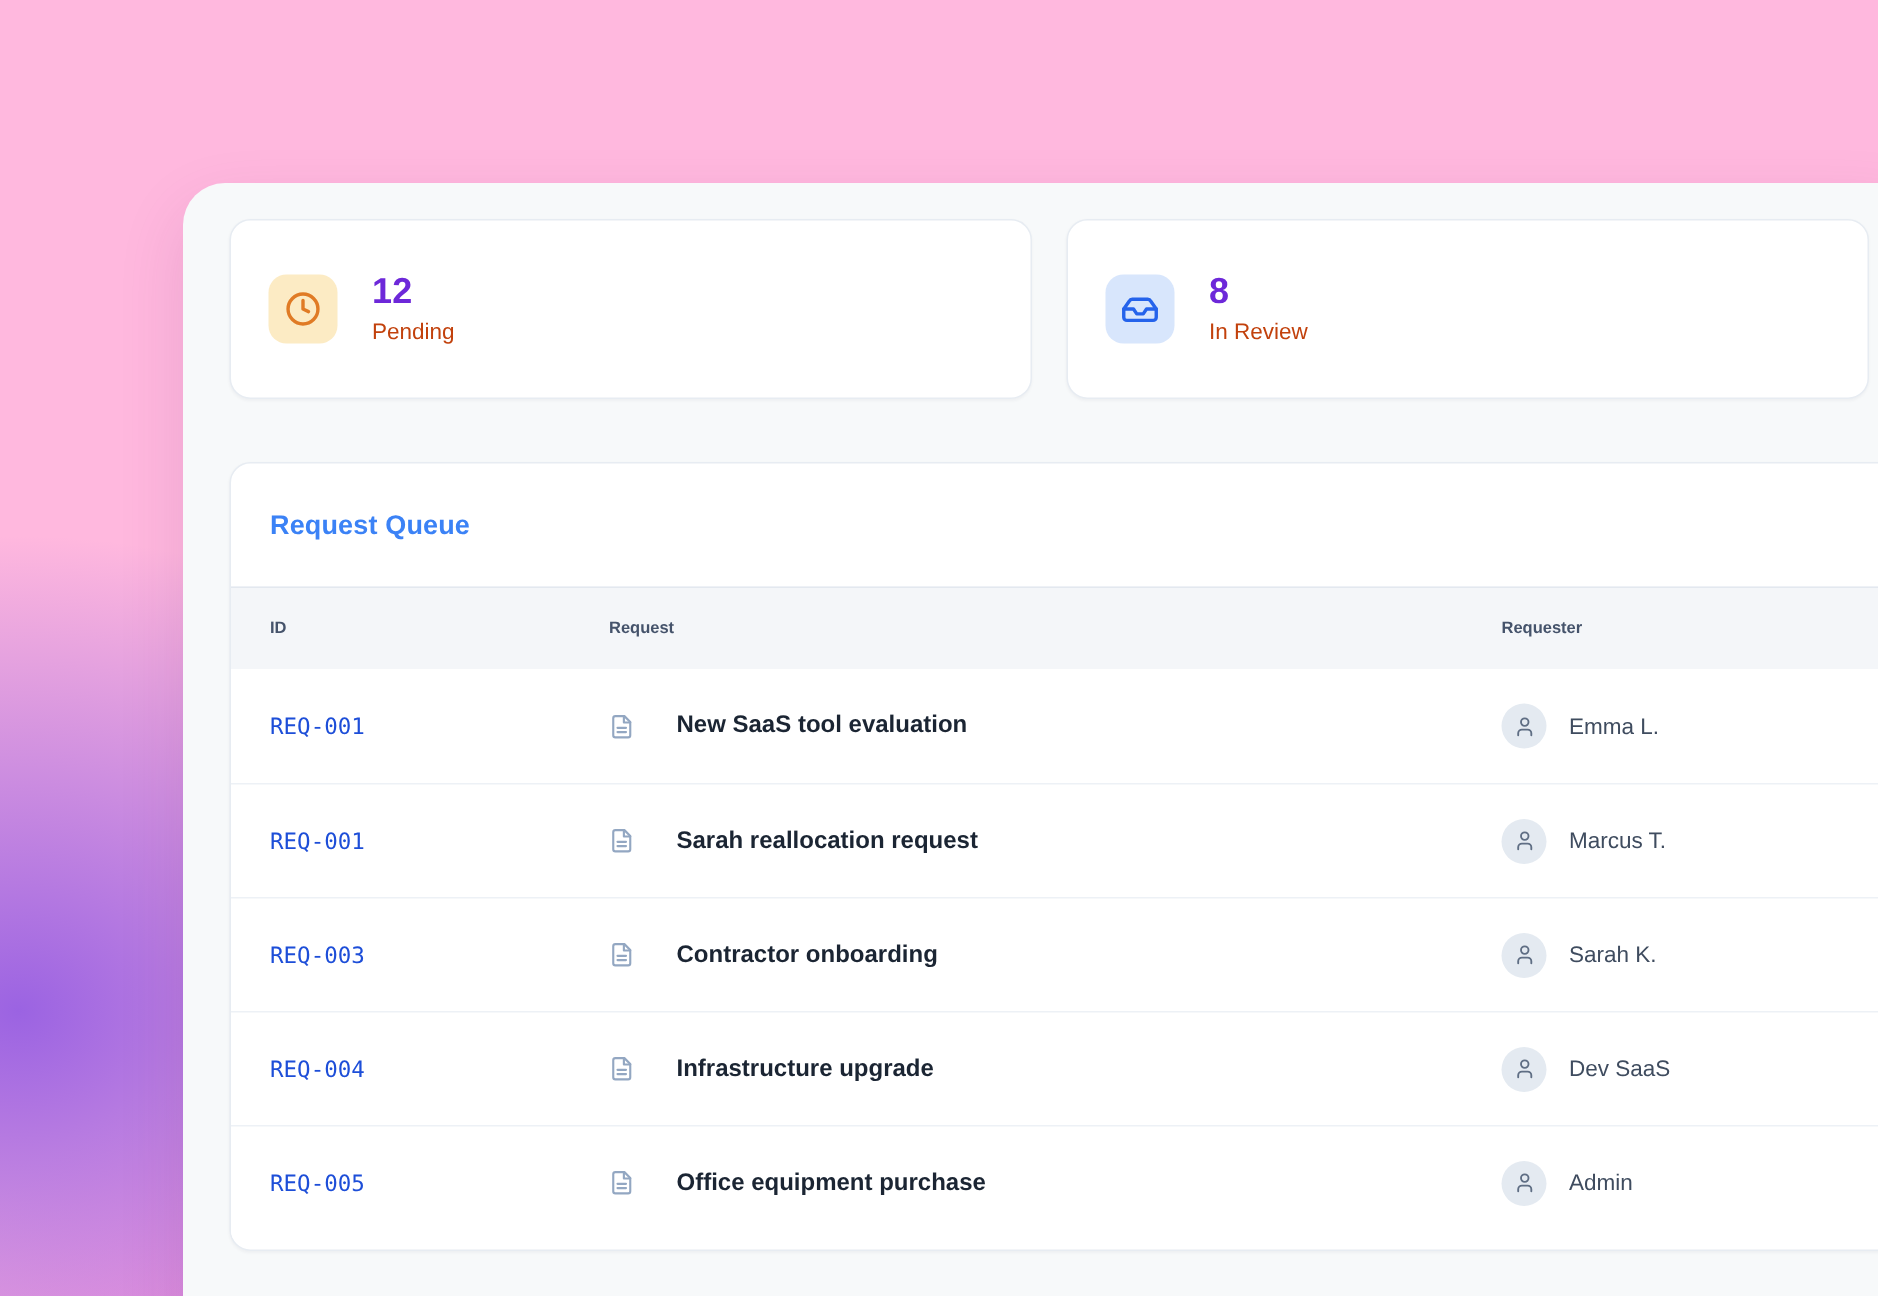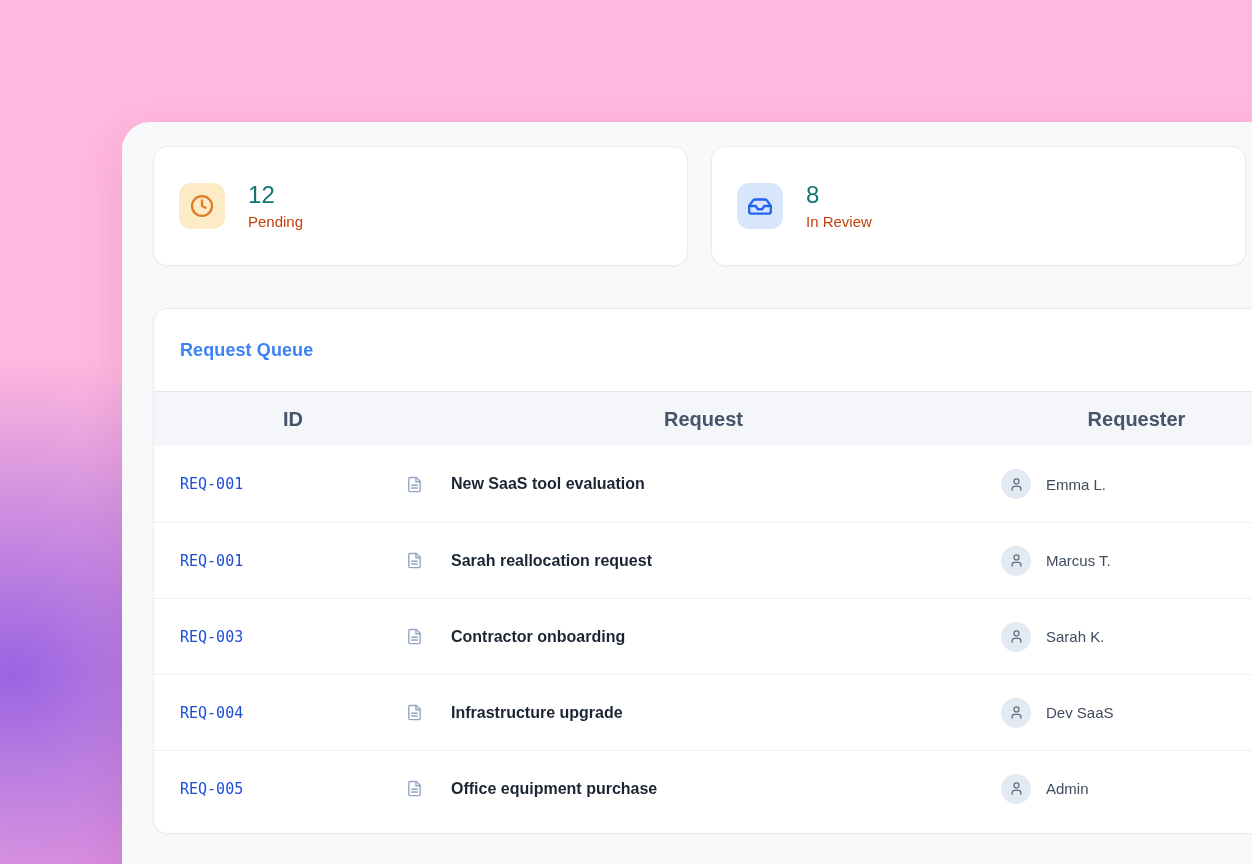--- a/index.html
+++ b/index.html
@@ -41,21 +41,21 @@
 
   .stat-iconbox {
     width: 46px; height: 46px;
     border-radius: 12px;
     display: flex; align-items: center; justify-content: center;
     flex: 0 0 auto;
   }
   .stat-iconbox svg { width: 26px; height: 26px; }
 
   .stat-value {
-    font-size: 24px; font-weight: 400; color: #0f766e;
+    font-size: 24px; font-weight: 700; color: #6d28d9;
     line-height: 1.1; letter-spacing: .2px;
   }
   .stat-label {
     font-size: 15px; color: #c2410c; margin-top: 4px;
   }
 
   
   .queue-card {
     position: absolute;
     left: 31px; top: 186px;
@@ -83,21 +83,21 @@
     align-items: center;
     padding-left: 26px;
   }
 
   .t-head {
     height: 55px;
     background: #f4f6f9;
     border-top: 1px solid #e3e8ef;
   }
   .t-head .col {
-    font-size: 20px; font-weight: 700; color: #45536b; text-align: center;
+    font-size: 11px; font-weight: 700; color: #45536b;
   }
 
   .t-row {
     height: 76px;
     border-top: 1px solid #edf1f6;
     background: #ffffff;
   }
   .t-row:first-child { border-top: none; }
 
   .cell-id {

